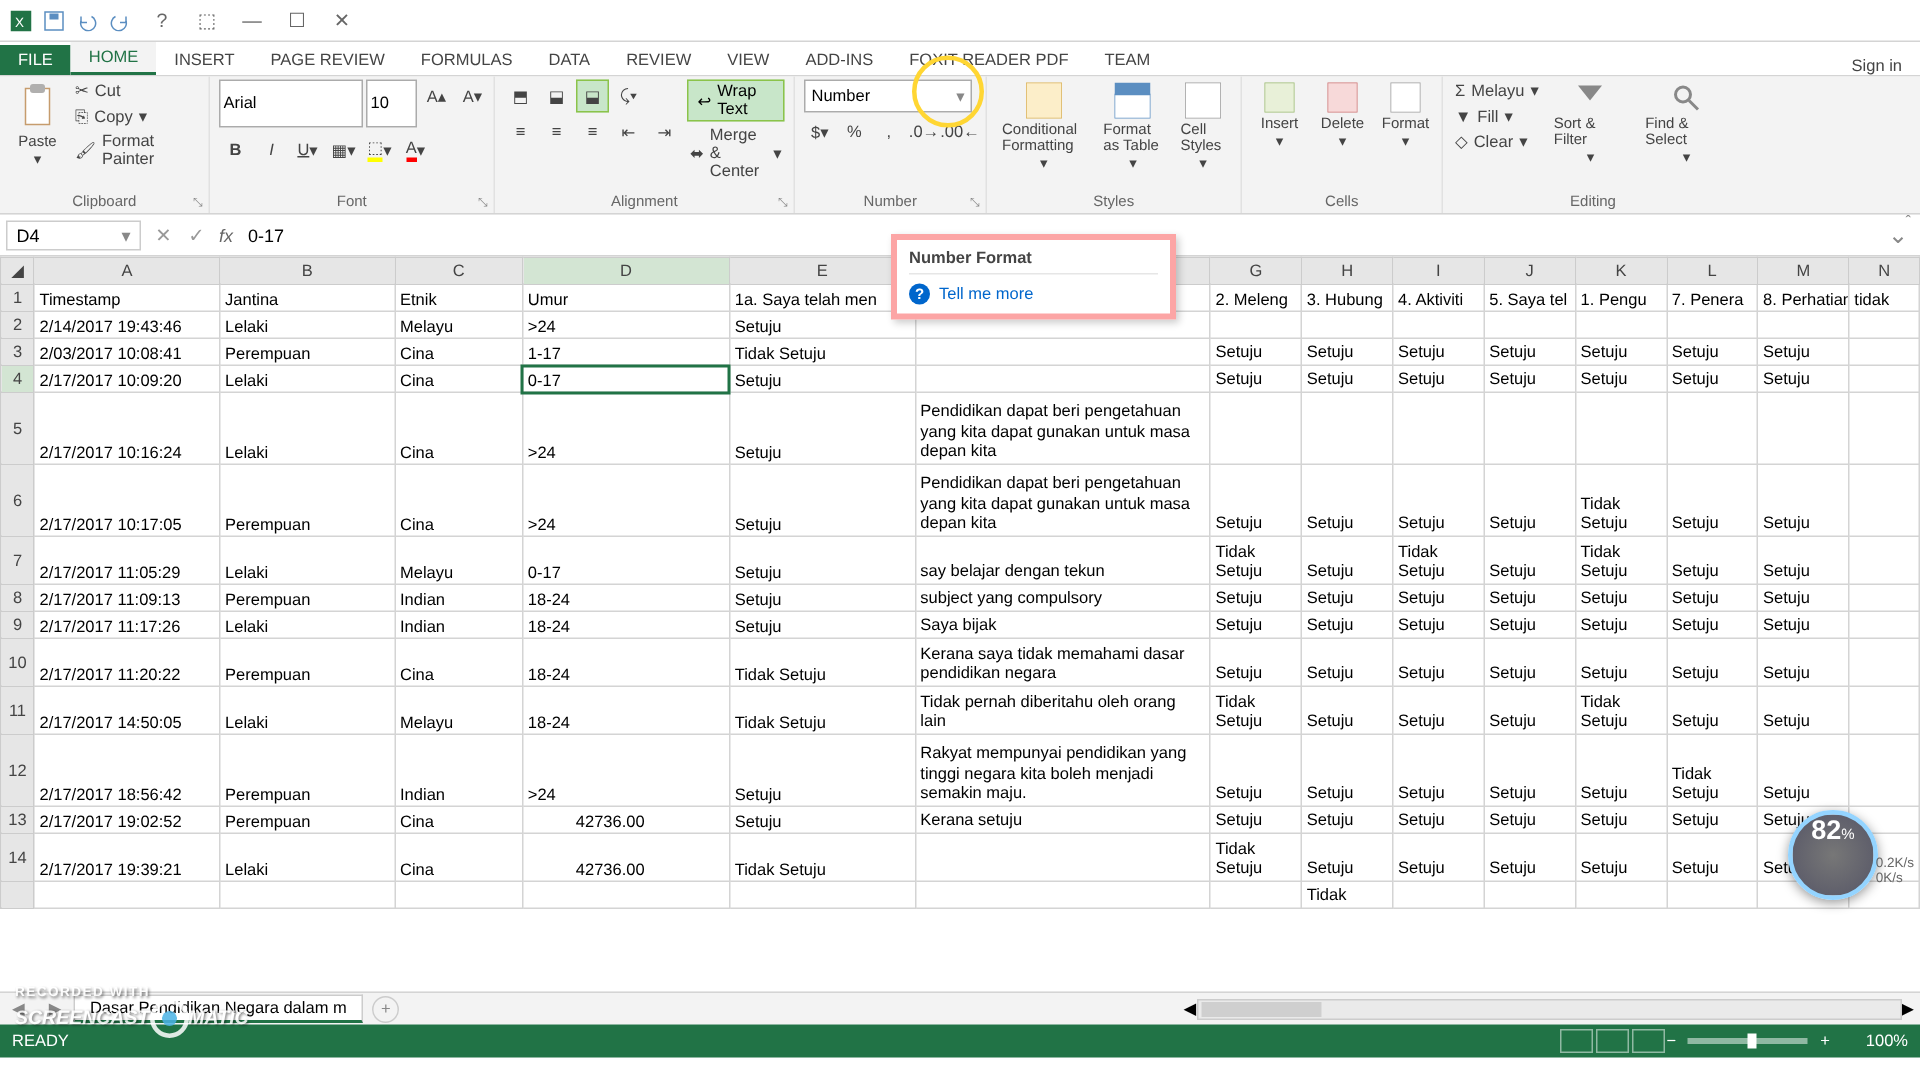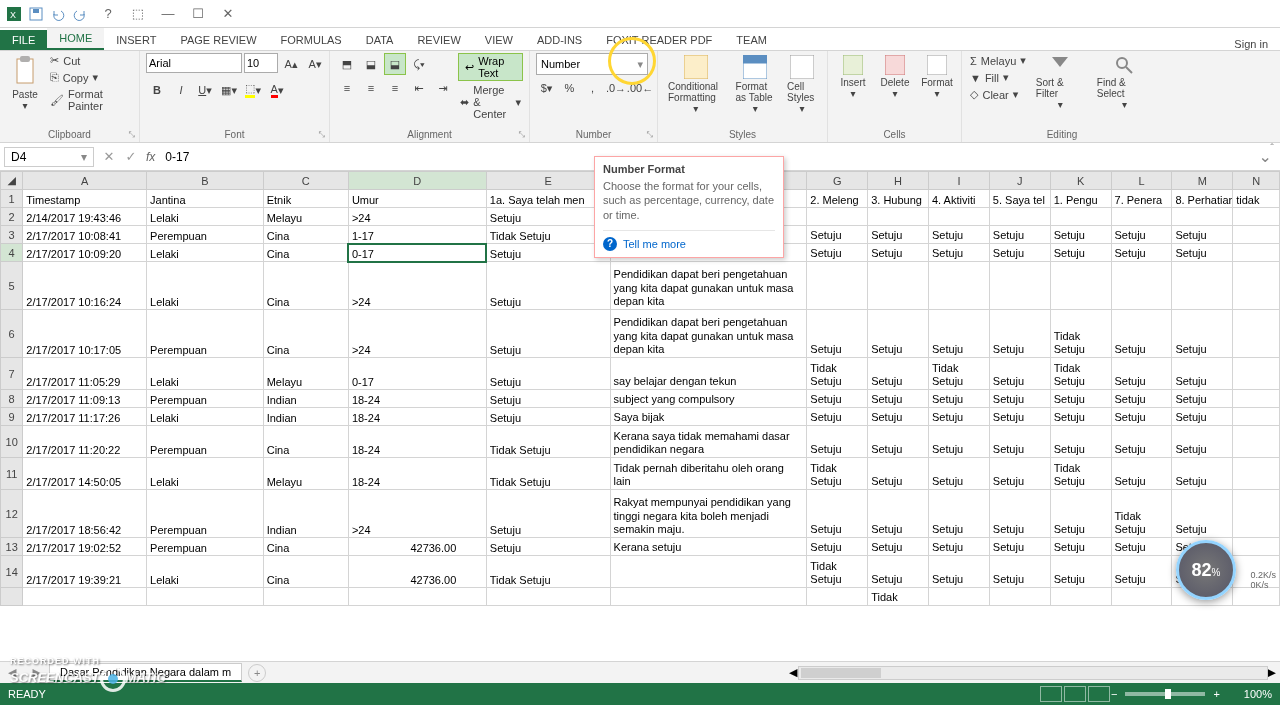--- a/index.html
+++ b/index.html
@@ -24,49 +24,49 @@
 
 .ribbon { height: 92px; background: #f3f3f3; border-bottom: 1px solid #d4d4d4; display: flex; position: relative; }
 .ribbon .group { border-right: 1px solid #e1e1e1; padding: 2px 6px 0 6px; display: flex; flex-direction: column; position: relative; }
 .ribbon .group-body { flex: 1; display: flex; gap: 4px; align-items: flex-start; }
 .ribbon .group-label { font-size: 10px; color: #666; text-align: center; padding: 2px 0; position: relative; }
 .ribbon .group-label .dlg { position: absolute; right: -2px; bottom: 2px; font-size: 8px; color: #888; }
 .ribbon .bigbtn { display: flex; flex-direction: column; align-items: center; font-size: 10px; color: #444; padding: 2px 4px; min-width: 38px; }
 .ribbon .bigbtn svg { margin-bottom: 2px; }
 .ribbon .smallbtn { display: flex; align-items: center; gap: 4px; font-size: 11px; color: #444; padding: 1px 2px; }
 .ribbon .col { display: flex; flex-direction: column; gap: 2px; }
-.ribbon select, .ribbon input.combo { font-size: 11px; border: 1px solid #ababab; background: #fff; padding: 1px 2px; height: 20px; }
+.ribbon select, .ribbon input.combo { font-size: 11px; border: 1px solid #ababab; background: #fff; padding: 1px 2px; height: 32px; }
 .ribbon .iconbtn { width: 22px; height: 22px; border: 1px solid transparent; display: inline-flex; align-items: center; justify-content: center; font-size: 11px; color: #444; }
 .ribbon .iconbtn.active { background: #c8e6c9; border: 1px solid #8bc34a; }
 .ribbon .wrap-active { background: #c8e6c9; border: 1px solid #8bc34a; padding: 1px 6px; display: flex; align-items: center; gap: 4px; font-size: 11px; }
 .ribbon .number-combo { width: 112px; height: 22px; border: 1px solid #ababab; background: #fff; font-size: 11px; padding: 2px 4px; display: flex; align-items: center; justify-content: space-between; position: relative; }
 .ribbon .highlight-ring { position: absolute; width: 48px; height: 48px; border: 3px solid #ffd633; border-radius: 50%; pointer-events: none; }
 
 
-.tooltip { position: absolute; top: 156px; left: 594px; width: 190px; background: #fff; border: 1px solid #fca5a5; box-shadow: 2px 2px 5px rgba(0,0,0,0.2); z-index: 100; padding: 6px 8px; font-size: 11px; }
+.tooltip { position: absolute; top: 156px; left: 594px; width: 190px; background: #fff; border: 4px solid #fca5a5; box-shadow: 2px 2px 5px rgba(0,0,0,0.2); z-index: 100; padding: 6px 8px; font-size: 11px; }
 .tooltip .tt-title { font-weight: bold; color: #444; margin-bottom: 4px; }
 .tooltip .tt-body { color: #666; margin-bottom: 8px; line-height: 1.3; }
 .tooltip .tt-more { color: #0066cc; display: flex; align-items: center; gap: 6px; border-top: 1px solid #e6e6e6; padding-top: 6px; }
 .tooltip .tt-more .help-icon { width: 14px; height: 14px; border-radius: 50%; background: #0066cc; color: #fff; display: inline-flex; align-items: center; justify-content: center; font-size: 10px; font-weight: bold; }
 
 
 .fbar { height: 28px; border-bottom: 1px solid #d4d4d4; display: flex; align-items: center; background: #fff; }
 .fbar .namebox { width: 90px; border: 1px solid #ccc; margin: 0 4px; padding: 2px 6px; font-size: 12px; display: flex; justify-content: space-between; align-items: center; }
 .fbar .fbtn { width: 22px; text-align: center; color: #999; font-size: 13px; }
 .fbar .fx { font-style: italic; color: #666; font-size: 12px; margin: 0 4px; }
 .fbar .finput { flex: 1; border: none; font-size: 12px; padding: 2px 6px; }
 
 
 .grid-wrap { position: relative; height: 490px; overflow: hidden; }
 table.grid { border-collapse: collapse; font-size: 11px; font-family: Arial; width: 100%; table-layout: fixed; }
 table.grid th { background: #e6e6e6; border: 1px solid #ccc; font-weight: normal; color: #444; height: 18px; font-size: 11px; position: sticky; }
 table.grid th.rowhead { width: 22px; text-align: center; }
 table.grid td { border: 1px solid #d4d4d4; padding: 1px 3px; vertical-align: bottom; height: 18px; overflow: hidden; white-space: nowrap; }
 table.grid td.wrap { white-space: normal; vertical-align: bottom; line-height: 1.2; }
-table.grid td.num { text-align: center; padding-left: 35px; }
+table.grid td.num { text-align: left; padding-left: 35px; }
 table.grid td.selected { outline: 2px solid #217346; outline-offset: -1px; background: #fff; }
 table.grid th.col-sel { background: #d3e5d3; }
 table.grid th.row-sel { background: #d3e5d3; }
 .col-A{width:122px}.col-B{width:115px}.col-C{width:84px}.col-D{width:136px}.col-E{width:122px}.col-F{width:194px}.col-G{width:60px}.col-H{width:60px}.col-I{width:60px}.col-J{width:60px}.col-K{width:60px}.col-L{width:60px}.col-M{width:60px}.col-N{width:46px}
 
 
 .sheettabs { height: 22px; border-top: 1px solid #d4d4d4; display: flex; align-items: center; font-size: 11px; background: #f3f3f3; }
 .sheettabs .nav { padding: 0 8px; color: #888; }
 .sheettabs .stab { border: 1px solid #ccc; border-bottom: none; background: #fff; padding: 2px 10px; position: relative; }
 .sheettabs .stab.active { border-bottom: 2px solid #217346; }
@@ -83,21 +83,21 @@
 .statusbar .zoom-slider .thumb { width: 6px; height: 10px; background: #fff; position: absolute; top: -3px; left: 50%; }
 
 
 .watermark { position: absolute; left: 10px; bottom: 28px; color: #fff; text-shadow: 1px 1px 2px rgba(0,0,0,0.6); font-size: 11px; font-weight: bold; opacity: 0.85; pointer-events: none; }
 .watermark .line1 { font-size: 9px; letter-spacing: 1px; }
 .watermark .line2 { font-size: 13px; font-style: italic; }
 .watermark .logo { display:inline-block; width: 26px; height: 26px; border: 3px solid #fff; border-radius: 50%; vertical-align: middle; position: relative; }
 .watermark .logo::after { content:''; position:absolute; width:10px; height:10px; background:#4cb3e6; border-radius:50%; top:5px; left:5px; }
 
 
-.perf { position: absolute; right: 44px; bottom: 120px; width: 60px; height: 60px; border-radius: 50%; background: radial-gradient(#777,#556); border: 3px solid #94d4ff; color: #fff; display: flex; flex-direction: column; align-items: center; justify-content: center; font-size: 18px; font-weight: bold; box-shadow: 0 2px 8px rgba(0,0,0,0.4); }
+.perf { position: absolute; right: 28px; bottom: 120px; width: 60px; height: 60px; border-radius: 50%; background: radial-gradient(#777,#556); border: 3px solid #94d4ff; color: #fff; display: flex; flex-direction: column; align-items: center; justify-content: flex-start; font-size: 18px; font-weight: bold; box-shadow: 0 2px 8px rgba(0,0,0,0.4); }
 .perf .sub { font-size: 10px; font-weight: normal; }
 .perf-side { position: absolute; right: 4px; bottom: 130px; font-size: 9px; color: #666; }
 
 .collapse-arrow { position: absolute; right: 6px; top: 142px; font-size: 11px; color: #888; }
 </style>
 </head>
 <body>
 
 <div class="titlebar">
   <div class="qat">
@@ -297,21 +297,20 @@
             <line x1="12" y1="12" x2="18" y2="18" stroke="#888" stroke-width="2"></line>
           </svg><span>Find &amp; Select</span>▾</div>
     </div>
     <div class="group-label">Editing</div>
   </div>
 </div>
 <span class="collapse-arrow">ˆ</span>
 
 <div class="tooltip">
   <div class="tt-title">Number Format</div>
-  <div class="tt-body">Choose the format for your cells, such as percentage, currency, date or time.</div>
   <div class="tt-more">
       <span class="help-icon">?</span>
       <span>Tell me more</span>
     </div>
 </div>
 
 <div class="fbar">
   <div class="namebox">
       <span>D4</span>
       <span style="color:#888">▾</span>
@@ -391,21 +390,21 @@
           <td class="wrap"></td>
           <td class="wrap"></td>
           <td class="wrap"></td>
           <td class="wrap"></td>
           <td class="wrap"></td>
           <td class="wrap"></td>
           <td></td>
         </tr>
         <tr style="height: 18px;">
           <th class="rowhead">3</th>
-          <td>2/17/2017 10:08:41</td>
+          <td>2/03/2017 10:08:41</td>
           <td>Perempuan</td>
           <td>Cina</td>
           <td>1-17</td>
           <td>Tidak Setuju</td>
           <td class="wrap"></td>
           <td class="wrap">Setuju</td>
           <td class="wrap">Setuju</td>
           <td class="wrap">Setuju</td>
           <td class="wrap">Setuju</td>
           <td class="wrap">Setuju</td>

